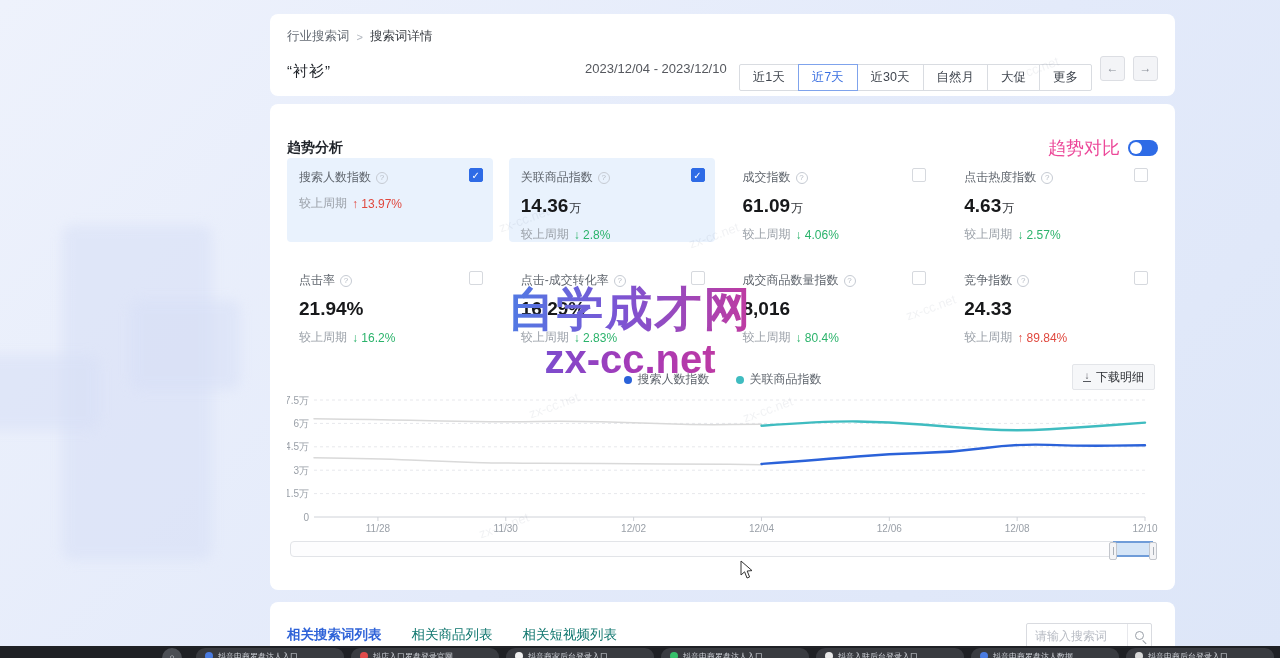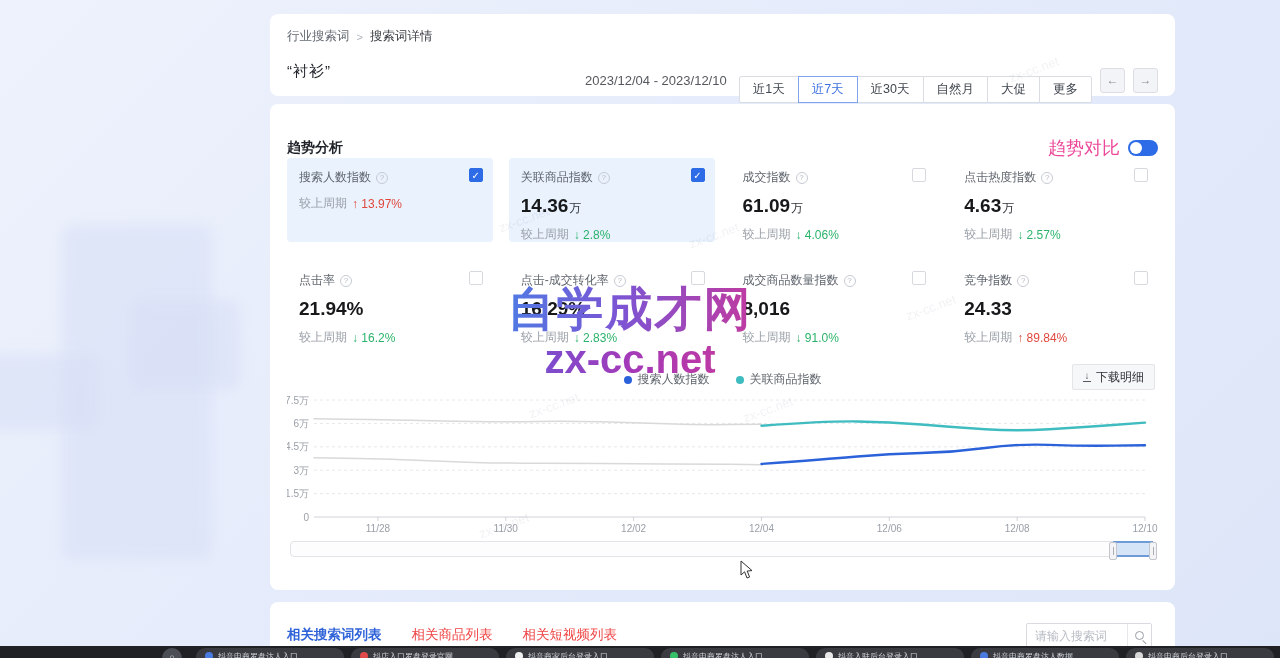--- a/index.html
+++ b/index.html
@@ -10,21 +10,21 @@
     position:relative; color:#1f2329;
   }
   .bg-shape { position:absolute; background:#d7dff6; opacity:.55; filter:blur(6px); border-radius:10px; }
   .card { position:absolute; background:#fff; border-radius:8px; }
   
   #header-card { left:270px; top:14px; width:905px; height:82px; }
   .breadcrumb { position:absolute; left:17px; top:14px; font-size:12.5px; color:#646a73; display:flex; align-items:center; gap:7px; }
   .breadcrumb .current { color:#383c42; }
   .breadcrumb .sep { color:#b0b5bd; font-size:11px; }
   .keyword { position:absolute; left:17px; top:48px; font-size:15px; color:#1f2329; letter-spacing:1px; }
-  .date-controls { position:absolute; right:17px; top:43px; display:flex; align-items:center; }
+  .date-controls { position:absolute; right:17px; top:31px; display:flex; align-items:center; }
   .date-range { font-size:13px; color:#55585e; margin-right:12px; }
   .range-group { display:flex;margin-top:19px; }
   .range-btn {
     height:27px; padding:0 13px; background:#fff; border:1px solid #d9dce1;
     font-size:12.5px; color:#40464f; display:flex; align-items:center; cursor:pointer;
     margin-left:-1px;
   }
   .range-btn:first-child { margin-left:0; border-radius:2px 0 0 2px; }
   .range-btn:last-child { border-radius:0 2px 2px 0; }
   .range-btn.active { color:#3a6fe0; border-color:#7fa3ec; z-index:2; position:relative; }
@@ -62,21 +62,21 @@
   #chart-wrap { position:absolute; left:17px; top:289px; width:871px; height:146px; }
   
   .brush { position:absolute; left:20px; top:437px; width:865px; height:16px; background:#fdfdfe; border:1px solid #e2e4e8; border-radius:4px; cursor:pointer; }
   .brush-window { position:absolute; left:822px; top:-1px; width:40px; height:16px; background:#d5e5f7; border-top:2px solid #6f9cd8; border-bottom:2px solid #6f9cd8; }
   .brush-handle { position:absolute; top:-1px; width:8px; height:18px; background:#f4f4f6; border:1px solid #c3c6cc; border-radius:2px; cursor:ew-resize; }
   .brush-handle::after { content:""; position:absolute; left:3px; top:4px; width:1px; height:8px; background:#aab0b8; }
   .brush-handle.left { left:-4px; } .brush-handle.right { right:-4px; }
   
   #bottom-card { left:270px; top:602px; width:905px; height:56px; border-radius:8px 8px 0 0; }
   #related-tabs { position:absolute; left:17px; top:24px; display:flex; gap:30px; }
-  .rel-tab { font-size:13.5px; color:#ef4444; cursor:pointer; padding-bottom:10px; position:relative; }
+  .rel-tab { font-size:13.5px; color:#0f766e; cursor:pointer; padding-bottom:10px; position:relative; }
   .rel-tab.active { color:#2f63d8; font-weight:bold; }
   .rel-tab.active::after { content:""; position:absolute; left:0; right:0; bottom:0; height:2px; background:#2f63d8; }
   .search-box { position:absolute; right:23px; top:21px; width:126px; height:25px; border:1px solid #d9dbe0; border-radius:2px; background:#fff; display:flex; align-items:center; }
   .search-box input { flex:1; min-width:0; border:0; outline:0; font-size:12px; color:#33363b; padding:0 8px; font-family:inherit; background:transparent; }
   .search-box input::placeholder { color:#b8bcc4; }
   .search-icon-wrap { width:24px; height:100%; border-left:1px solid #e7e8ec; display:flex; align-items:center; justify-content:center; cursor:pointer; }
   .mag-icon { position:relative; width:9px; height:9px; border:1.4px solid #9aa0a8; border-radius:50%; }
   .mag-icon::after { content:""; position:absolute; left:7px; top:8px; width:5px; height:1.4px; background:#9aa0a8; transform:rotate(45deg); transform-origin:0 0; }
   
   #watermark-big { position:absolute; left:505px; top:278px; width:250px; text-align:center; pointer-events:none; z-index:50; }
@@ -206,21 +206,21 @@
       </div>
       <div class="metric-card">
         <div class="metric-title">
           <span>成交商品数量指数</span>
           <span class="help-icon">?</span>
         </div>
         <div class="checkbox"></div>
         <div class="metric-value"><span>8,016</span></div>
         <div class="metric-compare">
           <span>较上周期</span>
-          <span class="chg-down">↓ 91.0%</span>
+          <span class="chg-down">↓ 80.4%</span>
         </div>
       </div>
       <div class="metric-card">
         <div class="metric-title">
           <span>竞争指数</span>
           <span class="help-icon">?</span>
         </div>
         <div class="checkbox"></div>
         <div class="metric-value"><span>24.33</span></div>
         <div class="metric-compare">

